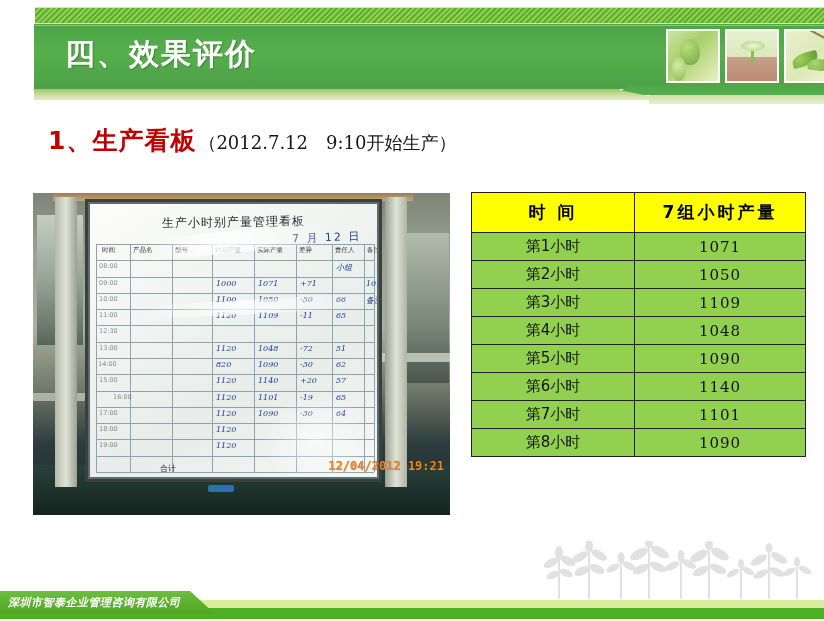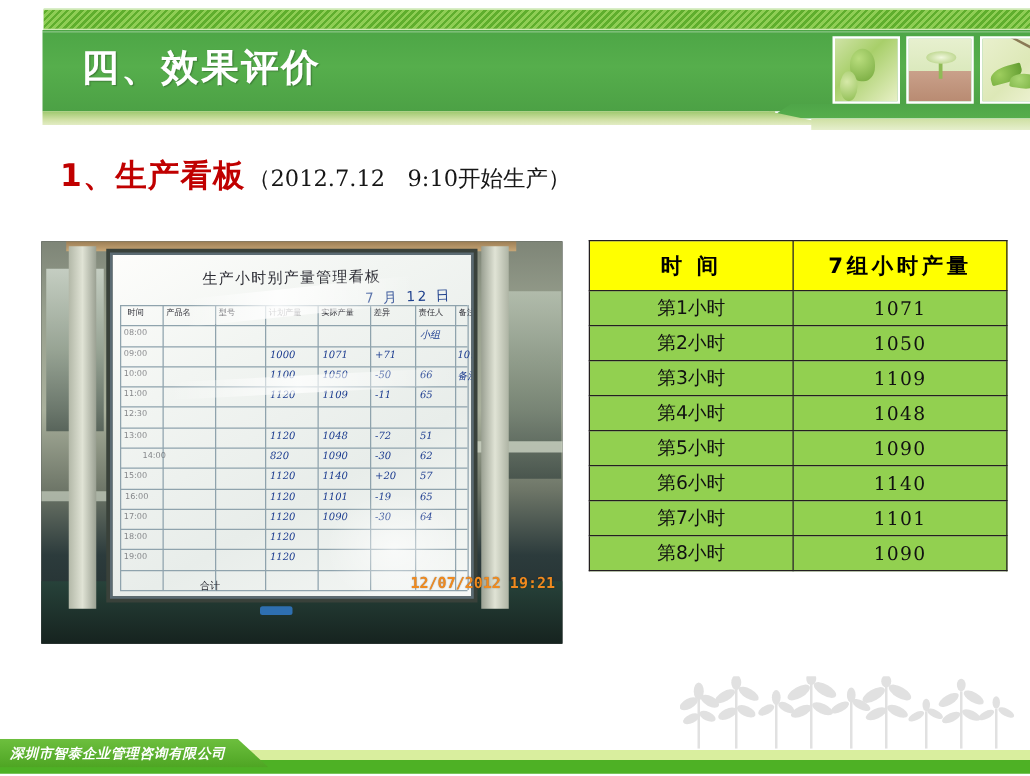--- a/index.html
+++ b/index.html
@@ -531,31 +531,31 @@
         <div class="wb-ink" style="left: 120px; top: 67.1429px;">1120</div>
         <div class="wb-ink" style="left: 162px; top: 67.1429px;">1109</div>
         <div class="wb-ink" style="left: 204px; top: 67.1429px;">-11</div>
         <div class="wb-ink" style="left: 240px; top: 67.1429px;">65</div>
         <div class="wb-hdr" style="left: 3px; top: 83.4286px; position: absolute; opacity: 0.55;">12:30</div>
         <div class="wb-hdr" style="left: 3px; top: 99.7143px; position: absolute; opacity: 0.55;">13:00</div>
         <div class="wb-ink" style="left: 120px; top: 99.7143px;">1120</div>
         <div class="wb-ink" style="left: 162px; top: 99.7143px;">1048</div>
         <div class="wb-ink" style="left: 204px; top: 99.7143px;">-72</div>
         <div class="wb-ink" style="left: 240px; top: 99.7143px;">51</div>
-        <div class="wb-hdr" style="left: 18px; top: 116px; position: absolute; opacity: 0.55;">14:00</div>
+        <div class="wb-hdr" style="left: 2px; top: 116px; position: absolute; opacity: 0.55;">14:00</div>
         <div class="wb-ink" style="left: 120px; top: 116px;">820</div>
         <div class="wb-ink" style="left: 162px; top: 116px;">1090</div>
         <div class="wb-ink" style="left: 204px; top: 116px;">-30</div>
         <div class="wb-ink" style="left: 240px; top: 116px;">62</div>
         <div class="wb-hdr" style="left: 3px; top: 132.286px; position: absolute; opacity: 0.55;">15:00</div>
         <div class="wb-ink" style="left: 120px; top: 132.286px;">1120</div>
         <div class="wb-ink" style="left: 162px; top: 132.286px;">1140</div>
         <div class="wb-ink" style="left: 204px; top: 132.286px;">+20</div>
         <div class="wb-ink" style="left: 240px; top: 132.286px;">57</div>
-        <div class="wb-hdr" style="left: 4px; top: 148.571px; position: absolute; opacity: 0.55;">16:00</div>
+        <div class="wb-hdr" style="left: 17px; top: 148.571px; position: absolute; opacity: 0.55;">16:00</div>
         <div class="wb-ink" style="left: 120px; top: 148.571px;">1120</div>
         <div class="wb-ink" style="left: 162px; top: 148.571px;">1101</div>
         <div class="wb-ink" style="left: 204px; top: 148.571px;">-19</div>
         <div class="wb-ink" style="left: 240px; top: 148.571px;">65</div>
         <div class="wb-hdr" style="left: 3px; top: 164.857px; position: absolute; opacity: 0.55;">17:00</div>
         <div class="wb-ink" style="left: 120px; top: 164.857px;">1120</div>
         <div class="wb-ink" style="left: 162px; top: 164.857px;">1090</div>
         <div class="wb-ink" style="left: 204px; top: 164.857px;">-30</div>
         <div class="wb-ink" style="left: 240px; top: 164.857px;">64</div>
         <div class="wb-hdr" style="left: 3px; top: 181.143px; position: absolute; opacity: 0.55;">18:00</div>
@@ -563,21 +563,21 @@
         <div class="wb-hdr" style="left: 3px; top: 197.429px; position: absolute; opacity: 0.55;">19:00</div>
         <div class="wb-ink" style="left: 120px; top: 197.429px;">1120</div>
       </div>
     <div class="wb-total">合计</div>
     <div class="ph-glare1"></div>
     <div class="ph-glare2"></div>
     <div class="ph-glare3"></div>
   </div>
 
   <div class="ph-marker"></div>
-  <div class="ph-timestamp">12/07/2012 19:21</div>
+  <div class="ph-timestamp">12/04/2012 19:21</div>
 </div>
 
 <table id="data-table">
   <colgroup>
       <col class="c1">
       <col class="c2">
     </colgroup>
   <thead>
     <tr>
       <th>时  间</th>

